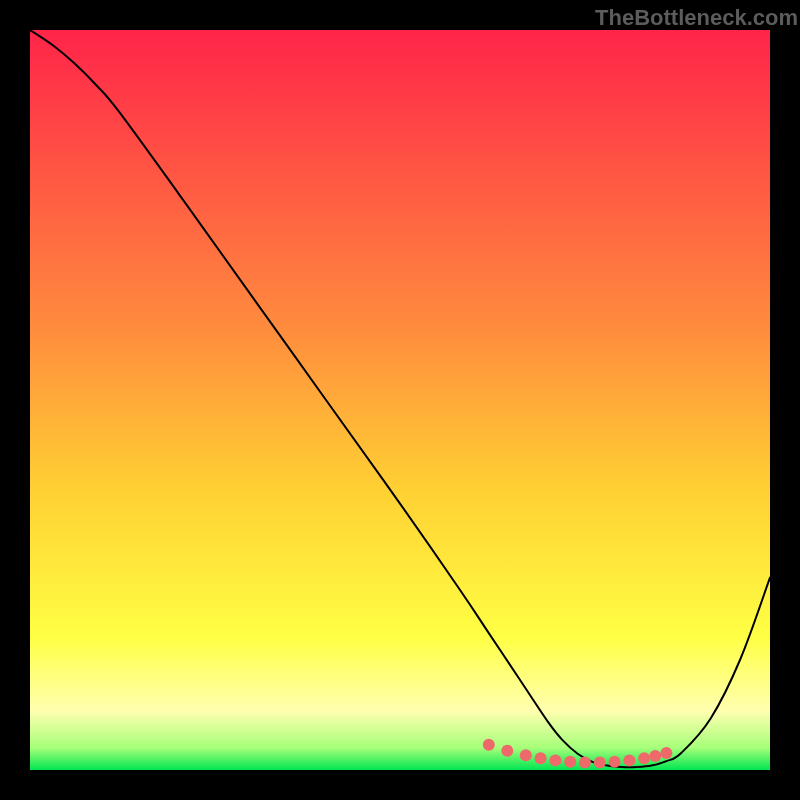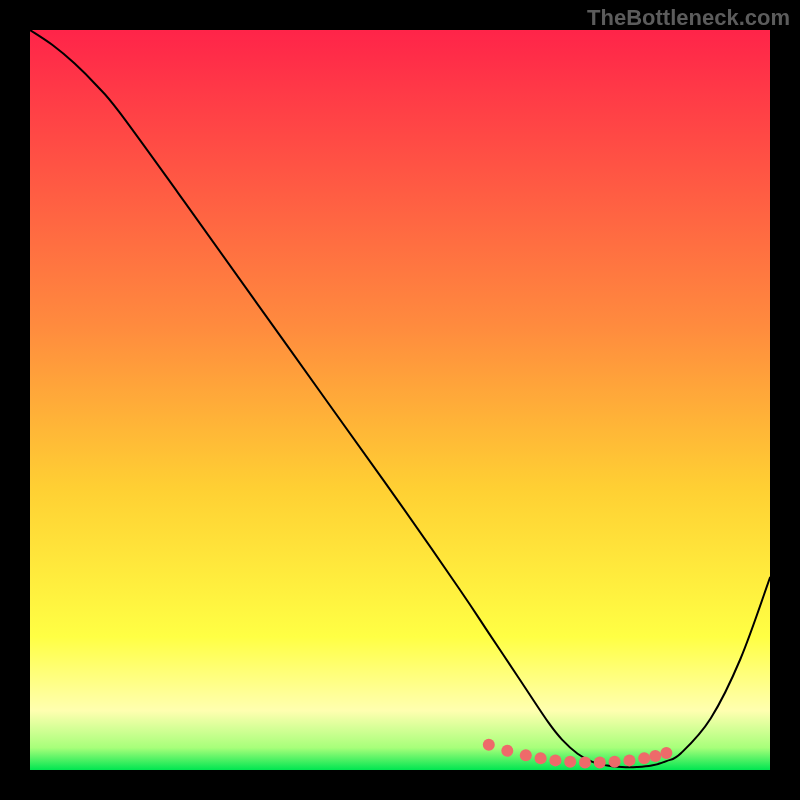--- a/index.html
+++ b/index.html
@@ -1,21 +1,21 @@
 <!DOCTYPE html>
 <html><head>
 <meta charset="utf-8">
 <style>
   * { margin: 0; padding: 0; box-sizing: border-box; }
   html, body { width: 800px; height: 800px; background: #000; overflow: hidden; }
   .container { position: relative; width: 800px; height: 800px; background: #000; }
   .watermark {
     position: absolute;
     top: 5px;
-    right: 10px;
+    right: 2px;
     font-family: Arial, sans-serif;
     font-size: 22px;
     font-weight: bold;
     color: #5c5c5c;
     z-index: 10;
   }
   .plot-area {
     position: absolute;
     top: 30px;
     left: 30px;

